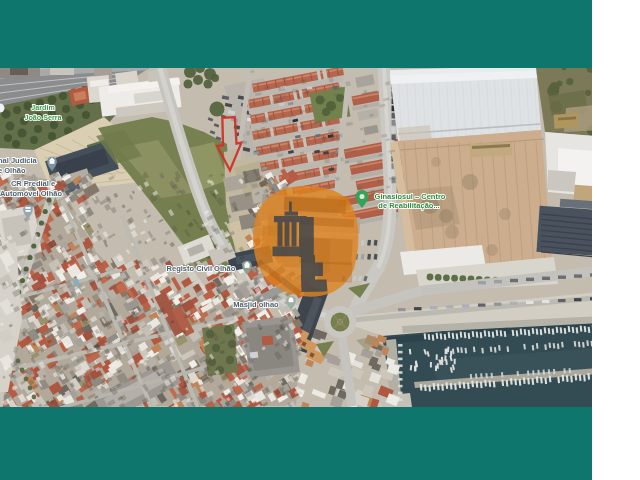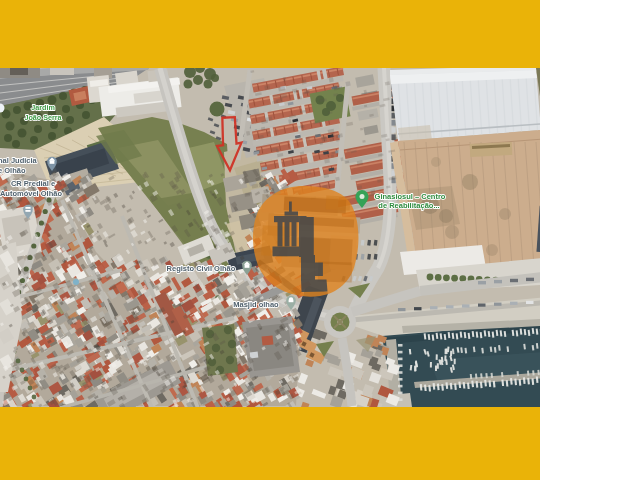--- a/index.html
+++ b/index.html
@@ -1,16 +1,16 @@
 <!DOCTYPE html>
 <html><head>
 <meta charset="utf-8">
 <style>
 html,body{margin:0;padding:0;background:#ffffff;}
-#stage{position:relative;width:540px;height:480px;background:#eab308;overflow:hidden;}
+#stage{position:relative;width:592px;height:480px;background:#0f766e;overflow:hidden;}
 svg{display:block;}
 text{font-family:"Liberation Sans",sans-serif;}
 </style>
 </head>
 <body>
 <div id="stage">
 <svg width="640" height="480" viewBox="0 0 640 480" xmlns="http://www.w3.org/2000/svg">
 
 <clipPath id="map">
         <rect x="0" y="68" width="640" height="339"></rect>

